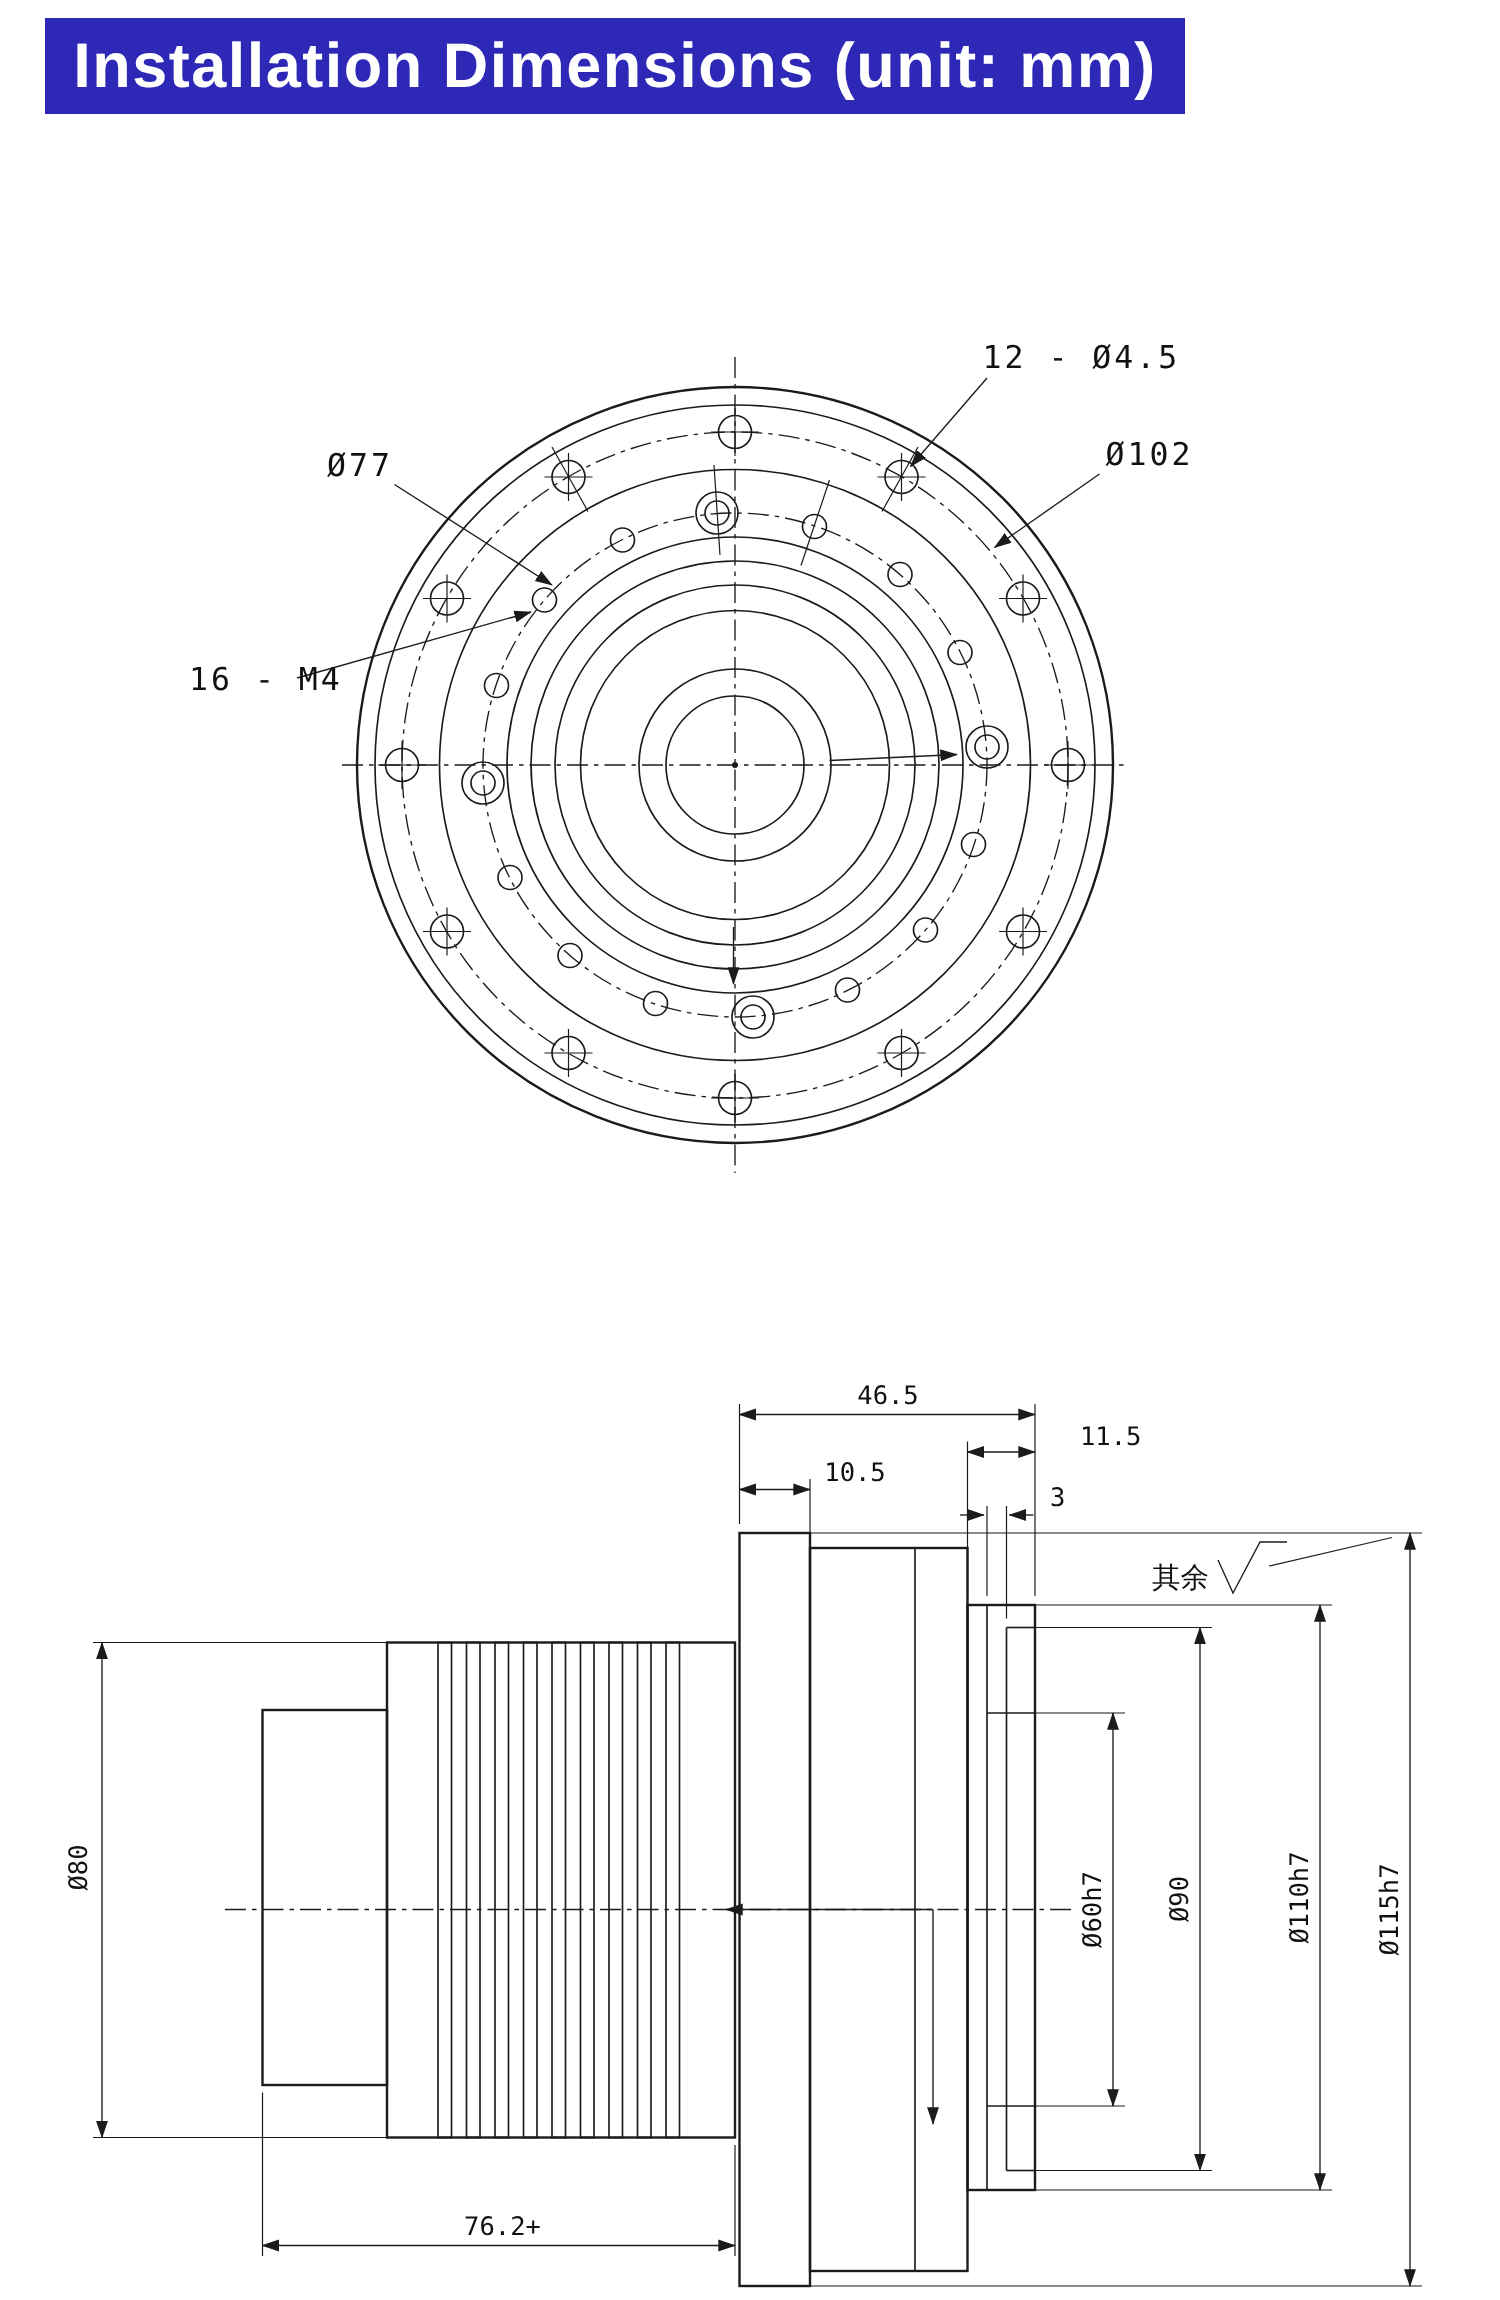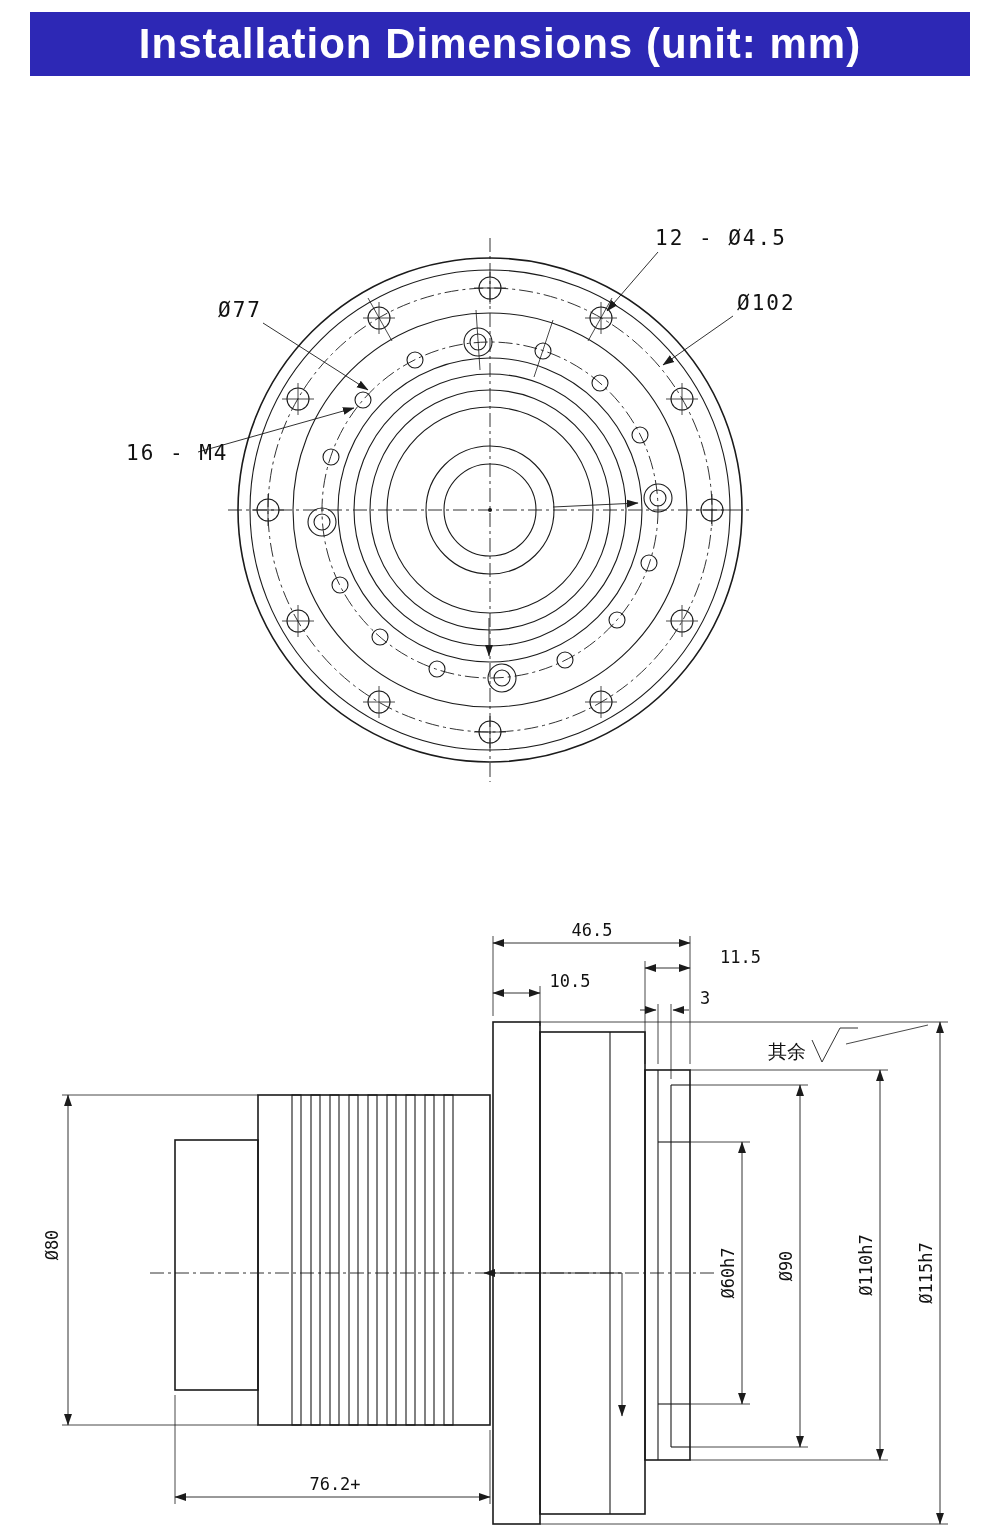--- a/index.html
+++ b/index.html
@@ -1,18 +1,18 @@
 <!DOCTYPE html>
 <html><head>
 <meta charset="utf-8">
 <style>
   html,body{margin:0;padding:0;background:#ffffff;}
   body{width:1000px;height:1533px;position:relative;font-family:"Liberation Sans",sans-serif;}
   .header-banner{
-    position:absolute;left:30px;top:12px;width:940px;height:64px;
+    position:absolute;left:30px;top:12px;width:760px;height:64px;
     background:#2d28b5;color:#ffffff;display:flex;align-items:center;justify-content:center;
     font-size:42px;font-weight:bold;letter-spacing:1px;
   }
   svg{position:absolute;left:0;top:0;}
   .outline{fill:none;stroke:#1b1b1b;stroke-width:1.6;}
   .thin{fill:none;stroke:#1b1b1b;stroke-width:1.1;}
   .hairline{fill:none;stroke:#1b1b1b;stroke-width:0.8;}
   .dashdot{fill:none;stroke:#1b1b1b;stroke-width:0.9;stroke-dasharray:14 4 3 4;}
   .dim{fill:none;stroke:#1b1b1b;stroke-width:0.9;}
   .cad-label{font-family:"DejaVu Sans Mono",monospace;font-size:21px;fill:#111;letter-spacing:2px;}

